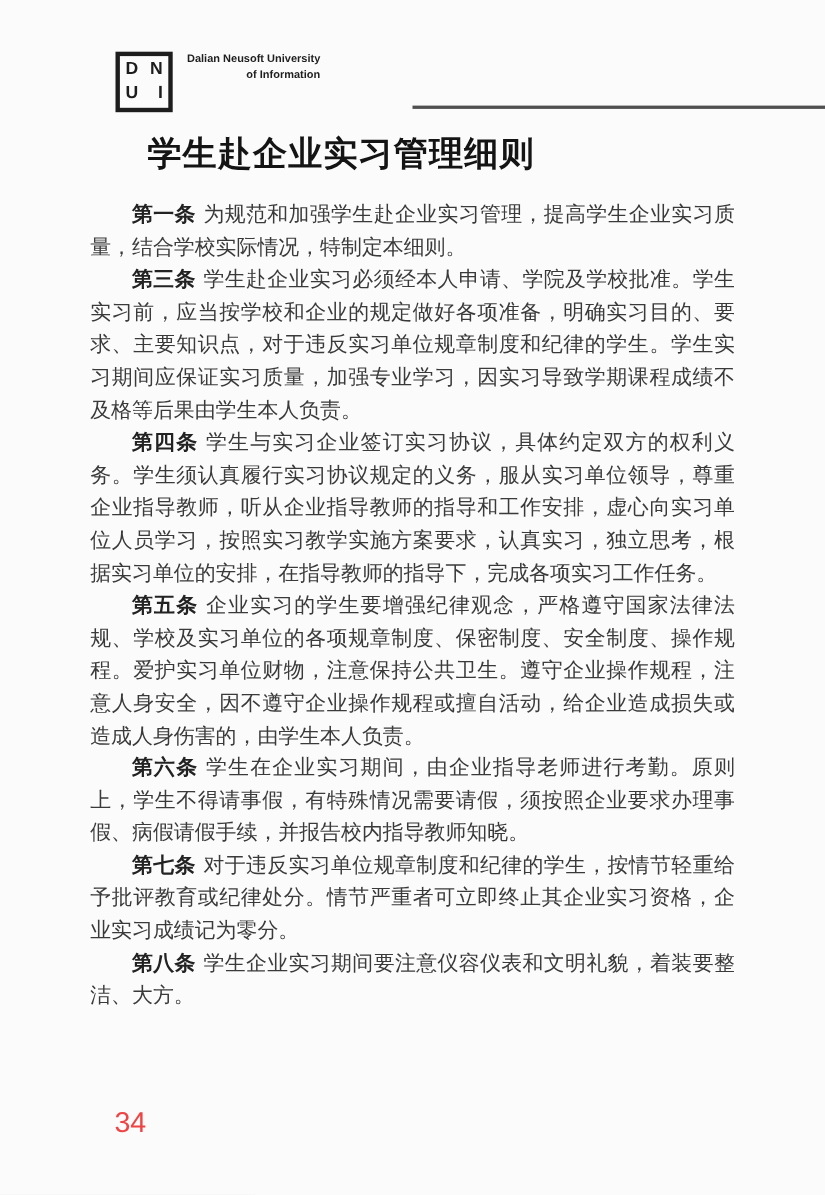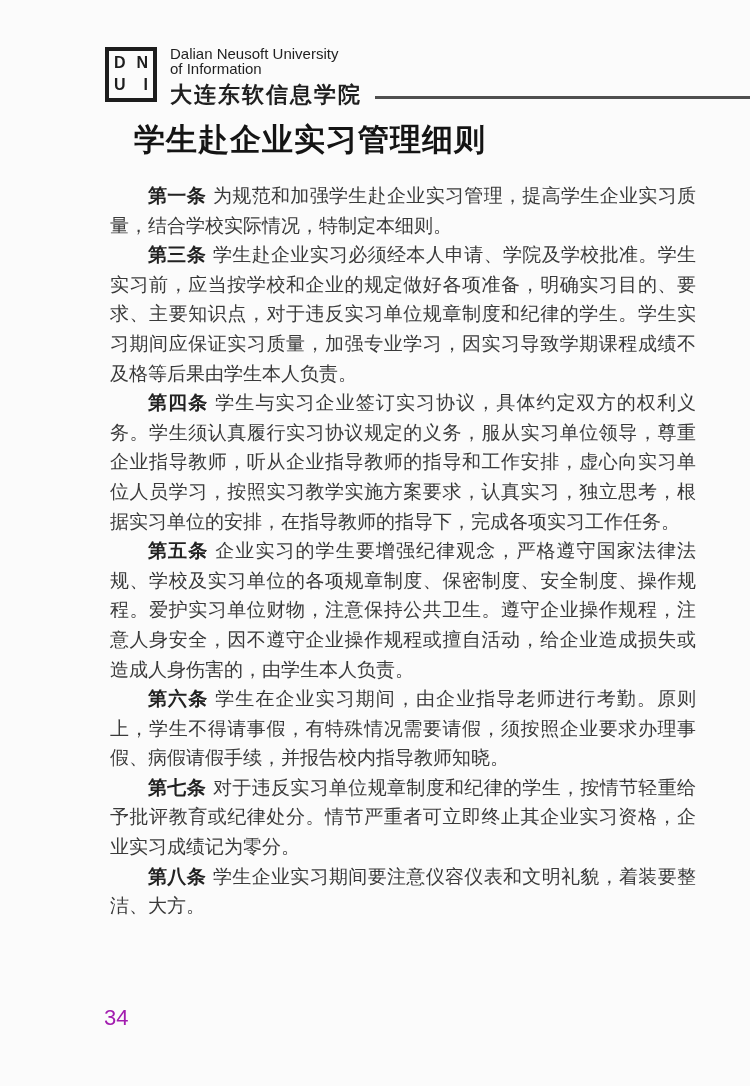--- a/index.html
+++ b/index.html
@@ -39,24 +39,25 @@
     display: flex;
     justify-content: space-between;
     font-weight: bold;
     font-size: 16px;
     line-height: 1.05;
     color: #1d1d1d;
     letter-spacing: 0;
   }
   .univ { margin-left: 13px; color: #1f1f1f; }
   .univ-en {
-    font-weight: normal;
-    font-size: 15px;
+    font-weight: bold;
+    font-size: 10px;
     line-height: 14.5px;
     white-space: pre-line;
+    text-align: right;
   }
   .univ-zh {
     font-weight: bold;
     font-size: 22px;
     margin-top: 4px;
     letter-spacing: 2px;
   }
   .header-rule {
     position: absolute;
     top: 96px;
@@ -78,38 +79,38 @@
     font-weight: bold;
     font-size: 31px;
     letter-spacing: 1px;
     color: #141414;
   }
 
   
   .content {
     position: absolute;
     top: 181px;
-    left: 110px;
+    left: 82px;
     width: 586px;
     font-size: 19px;
     line-height: 29.6px;
     text-align: justify;
     word-break: break-all;
     color: #3a3a3a;
   }
   .content p { margin: 0; text-indent: 2em; }
   .art-label { font-weight: bold; color: #222; margin-right: 7px; }
 
   
   .page-number {
     position: absolute;
     top: 1005px;
     left: 104px;
-    font-size: 22px;
-    color: #a21caf;
+    font-size: 26px;
+    color: #ef4444;
   }
 </style>
 </head>
 <body>
 
 <div class="page">
 
   <header class="header">
     <div class="logo">
       <div class="logo-row">
@@ -117,21 +118,20 @@
         <span>N</span>
       </div>
       <div class="logo-row">
         <span>U</span>
         <span>I</span>
       </div>
     </div>
     <div class="univ">
       <div class="univ-en">Dalian Neusoft University
 of Information</div>
-      <div class="univ-zh">大连东软信息学院</div>
     </div>
   </header>
   <div class="header-rule"></div>
 
   <h1 class="doc-title">学生赴企业实习管理细则</h1>
 
   <section class="content">
     <p>
       <span class="art-label">第一条</span><span>为规范和加强学生赴企业实习管理，提高学生企业实习质量，结合学校实际情况，特制定本细则。</span>
     </p>

